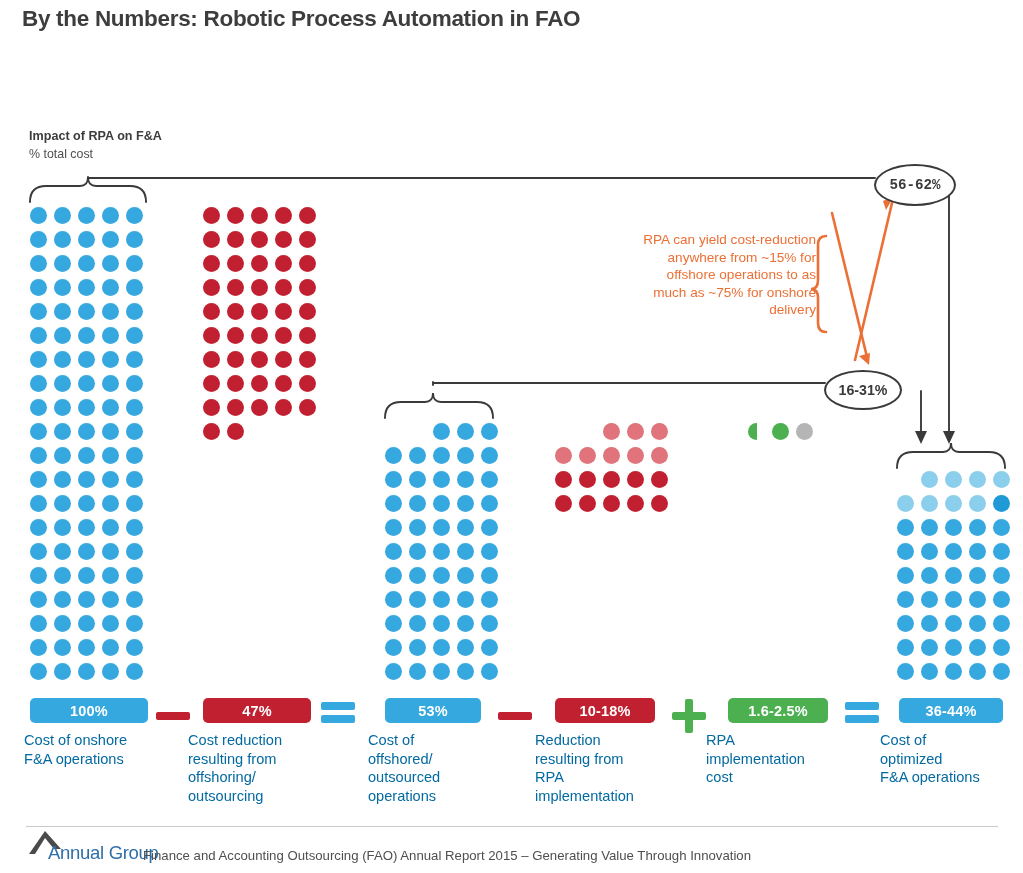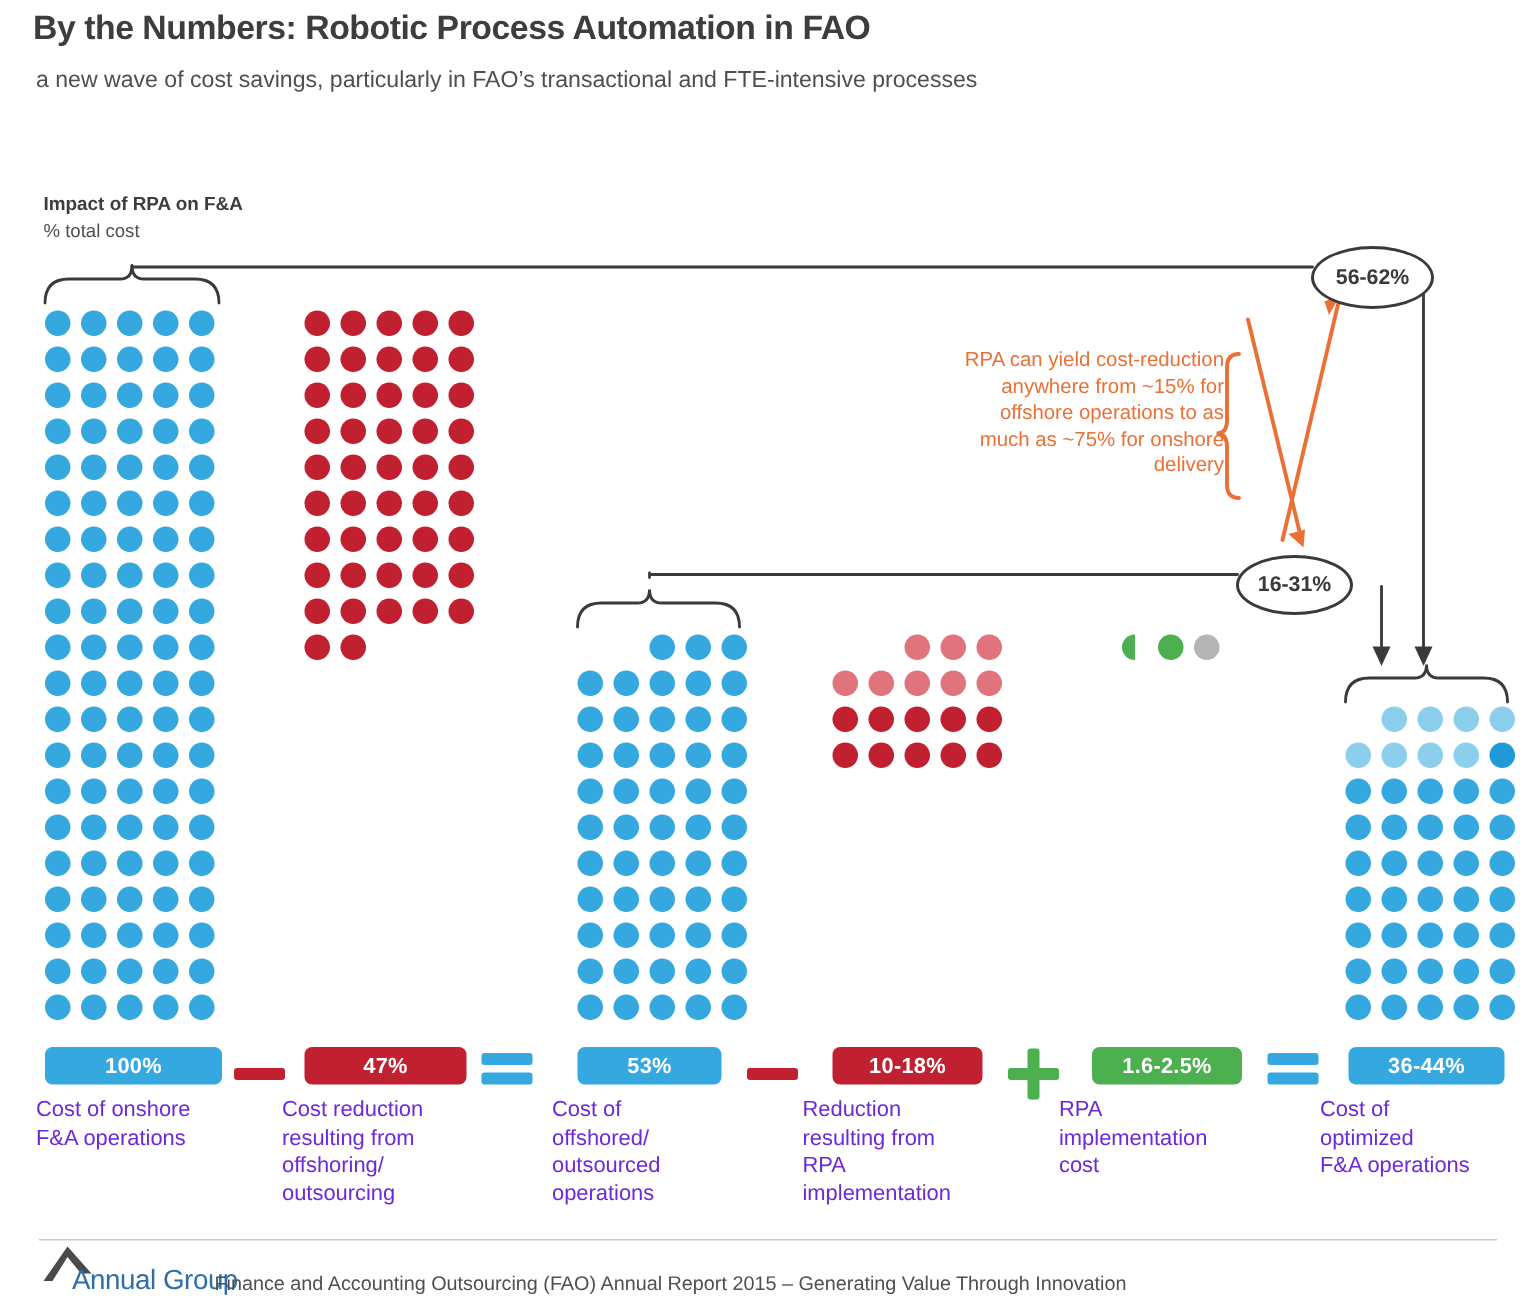--- a/index.html
+++ b/index.html
@@ -117,21 +117,21 @@
     width: 8px;
     height: 34px;
     border-radius: 2px;
   }
 
   
   .caption {
     position: absolute;
     font-size: 14.6px;
     line-height: 18.5px;
-    color: #6d28d9;
+    color: #0369a1;
   }
   .caption.ctr { }
 
   
   .callout {
     position: absolute;
     left: 630px;
     top: 231px;
     width: 186px;
     font-size: 13.6px;
@@ -185,21 +185,20 @@
     font-size: 13.2px;
     color: #4f4f4f;
     white-space: nowrap;
   }
 </style>
 </head>
 <body>
 
 <div class="hdr-title">By the Numbers: Robotic Process Automation in FAO</div>
 <div class="hdr-sub">
-  <div>a new wave of cost savings, particularly in FAO’s transactional and FTE-intensive processes</div>
 </div>
 <div class="chart-label">Impact of RPA on F&amp;A</div>
 <div class="chart-sublabel">% total cost</div>
 
 <svg id="plot" viewBox="0 0 1023 820" xmlns="http://www.w3.org/2000/svg">
   <g fill="none" stroke="#3a3a3a" stroke-width="1.9" stroke-linecap="round">
 
     <path d="M30,202 q0,-16 16,-16 L80,186 q8,0 8,-9 q0,9 8,9 L130,186 q16,0 16,16"></path>
 
     <path d="M88,177 L88,180 M88,178 L875,178"></path>
@@ -222,21 +221,21 @@
     <path d="M855,360 L892,203"></path>
     <path d="M832,213 L867,357"></path>
     <path d="M826,236 q-8,0 -8,9 L818,280 q0,9 -7,9 q7,0 7,9 L818,323 q0,9 8,9"></path>
   </g>
   <path d="M894,196 l-11,5 l3,9 z" fill="#eb7035"></path>
   <path d="M869,365 l1,-12 l-11,3 z" fill="#eb7035"></path>
 </svg>
 
 <div class="callout">RPA can yield cost-reduction anywhere from ~15% for offshore operations to as much as ~75% for onshore delivery</div>
 
-<div class="bubble" style="left:874px; top:164px; width:78px; height:38px;">
+<div class="bubble" style="left:874px; top:164px; width:78px; height:38px;font-family:Liberation Mono, monospace;">
   <span>56-62%</span>
 </div>
 <div class="bubble" style="left:824px; top:370px; width:74px; height:36px;">
   <span>16-31%</span>
 </div>
 
 <div class="dotcol" id="col1" style="left:30px;  top:203px;">
     <div class="dotrow">
       <div class="dot" style="background: rgb(53, 168, 224);"></div>
       <div class="dot" style="background: rgb(53, 168, 224);"></div>

